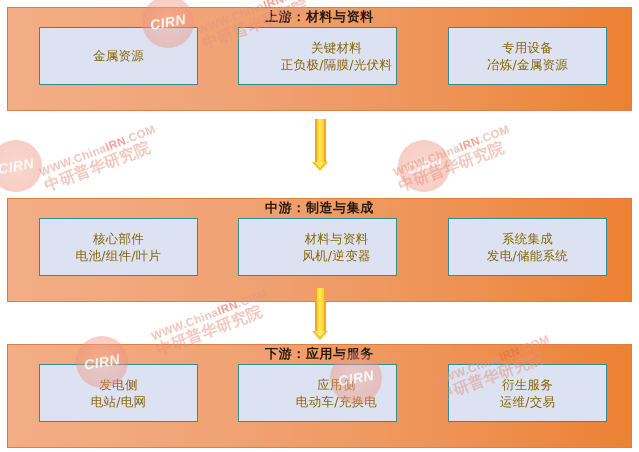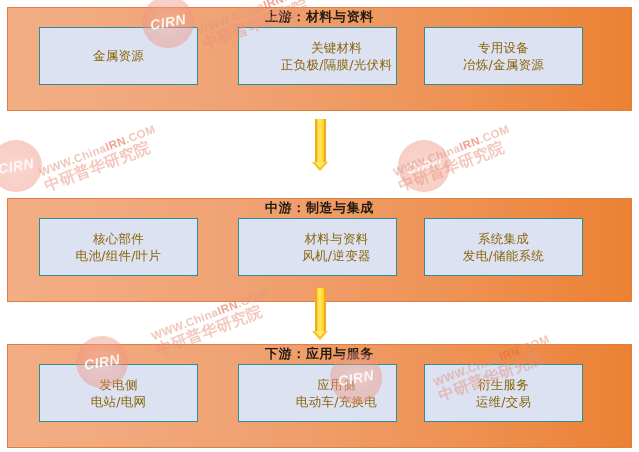--- a/index.html
+++ b/index.html
@@ -119,21 +119,21 @@
     border: 1.3px solid #2f8f8f;
     background: #dce2f2;
     display: flex;
     flex-direction: column;
     align-items: center;
     justify-content: center;
     line-height: 1.38;
   }
   .node-box.col0 { left: 31px; }
   .node-box.col1 { left: 230px; padding-left: 38px; }
-  .node-box.col2 { left: 416px; }
+  .node-box.col2 { left: 440px; }
 
   .node-title, .node-sub {
     font-family: "DejaVu Sans", "Liberation Sans", sans-serif;
     font-size: 12.5px;
     color: #8a6508;
     text-align: center;
     letter-spacing: 0.3px;
   }
 
   

